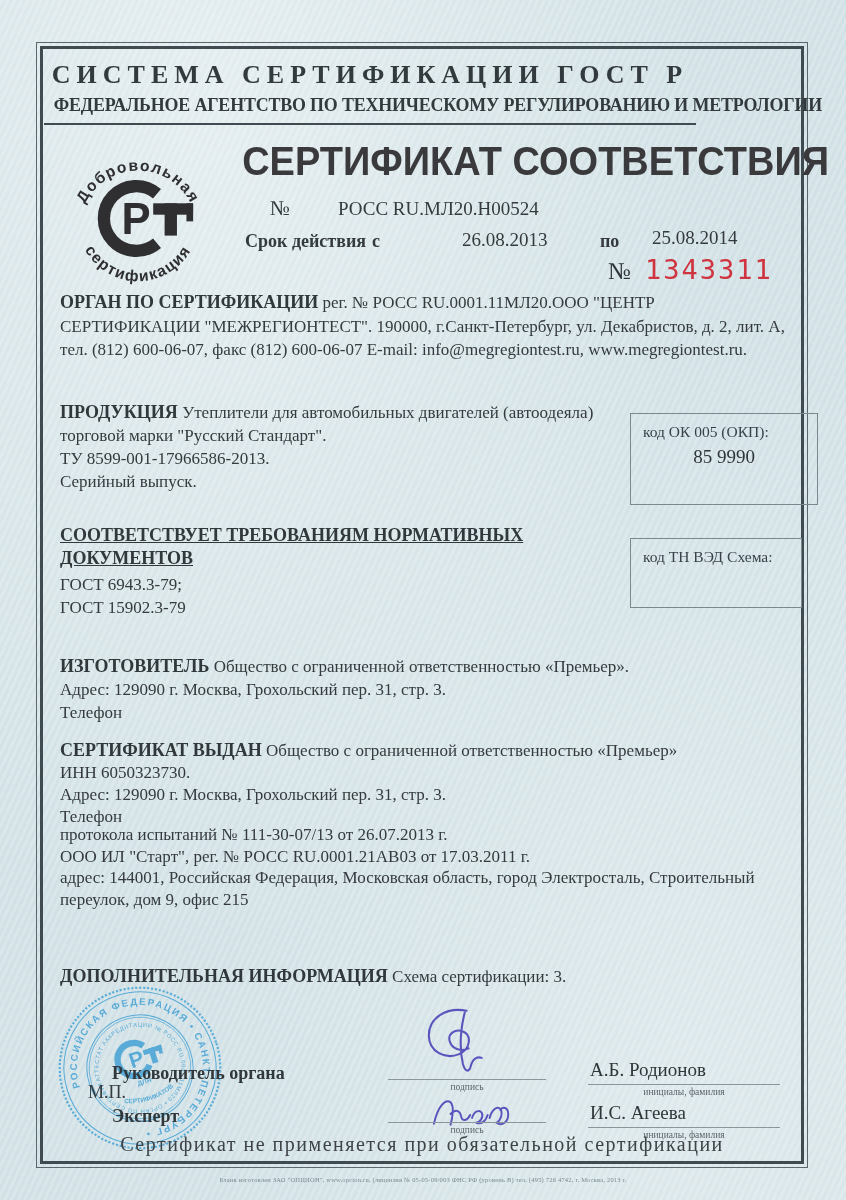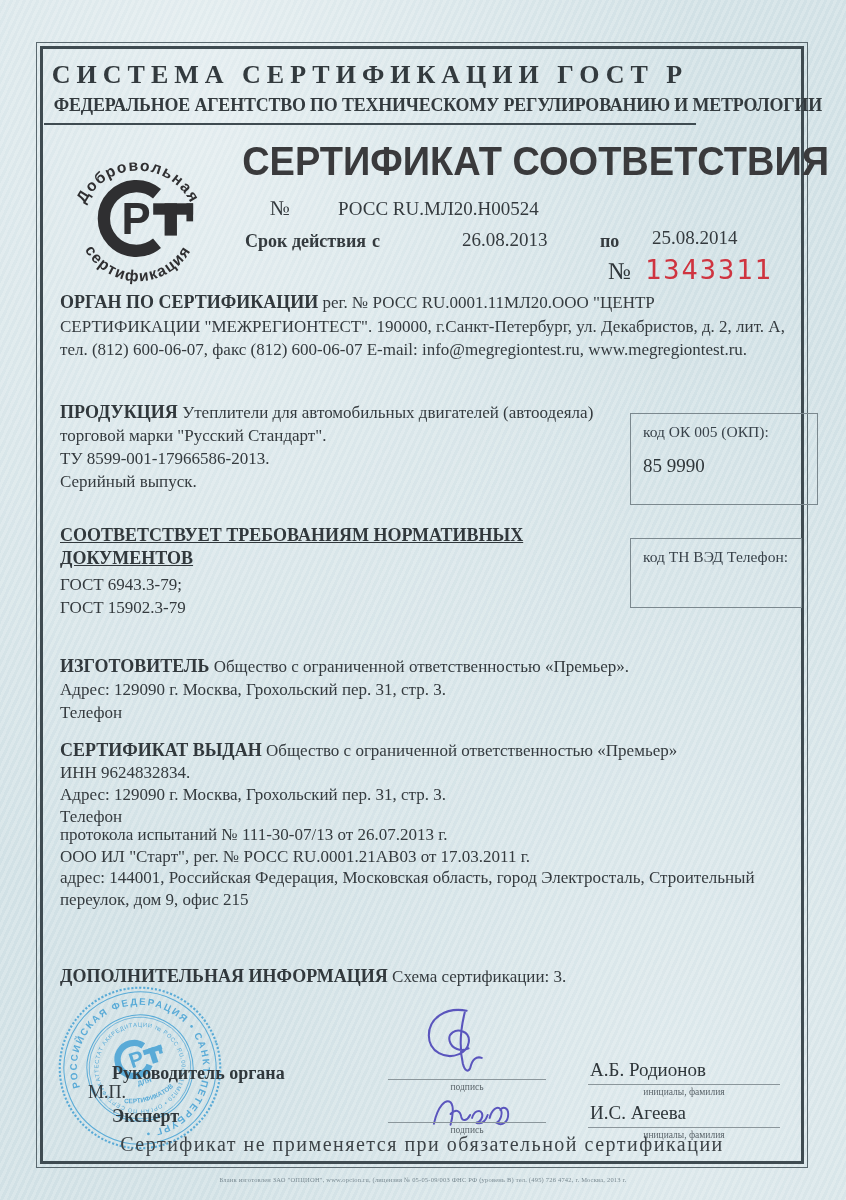--- a/index.html
+++ b/index.html
@@ -18,21 +18,21 @@
   .frame-outer{left:36px;top:42px;width:772px;height:1126px;border:1px solid #5a686e;padding:3px;box-sizing:border-box;}
   .frame-inner{width:100%;height:100%;border:3px solid #3f4b51;box-sizing:border-box;}
   .header-band{left:44px;top:49px;width:652px;height:74px;border-bottom:2.5px solid #3f4b51;text-align:center;}
   .hdr1{margin-top:11px;font-weight:bold;font-size:26px;letter-spacing:6px;color:#333a3e;white-space:nowrap;}
   .hdr2{margin-top:5px;font-weight:bold;font-size:18.5px;letter-spacing:-0.2px;color:#333a3e;white-space:nowrap;transform:scaleX(.97);transform-origin:center;}
   .title{left:228px;top:139px;width:565px;text-align:center;font-family:"Liberation Sans",sans-serif;font-weight:bold;font-size:40px;color:#3a3a3c;white-space:nowrap;transform:scaleX(.95);transform-origin:center;}
   .lbl{font-weight:bold;font-size:18px;color:#31383c;}
   .bt{font-size:17px;color:#343a3e;}
   .codebox{border:1px solid #7b888e;box-sizing:border-box;padding:9px 12px;}
   .codebox .cb-label{font-size:15.5px;color:#39424a;}
-  .codebox .cb-value{text-align:left;font-size:19px;margin-top:14px;color:#2f363a;}
+  .codebox .cb-value{text-align:center;font-size:19px;margin-top:5px;color:#2f363a;}
   .sigline{border-top:1px solid #8b969b;height:0;}
   .caption{font-size:9.5px;color:#5a646a;text-align:center;}
   .name{font-size:19px;color:#2f363a;}
   .rednum{font-family:"DejaVu Sans Mono",monospace;font-size:27px;letter-spacing:2px;color:#cf3440;}
   .note{text-align:center;font-size:20px;letter-spacing:1.5px;color:#3d4347;}
   .footer{text-align:center;font-size:6.5px;color:#7a8a92;letter-spacing:.2px;}
   svg text{font-family:"Liberation Sans",sans-serif;}
 </style>
 </head>
 <body>
@@ -102,34 +102,34 @@
     <div class="cb-label">код ОК 005 (ОКП):</div>
     <div class="cb-value">85 9990</div>
   </div>
 
   <div class="abs bt" style="left:60px;top:524px;width:565px;line-height:23px;">
     <div class="lbl" style="margin-bottom:3px;text-decoration:underline;">СООТВЕТСТВУЕТ ТРЕБОВАНИЯМ НОРМАТИВНЫХ ДОКУМЕНТОВ</div>
     <div>ГОСТ 6943.3-79;</div>
     <div>ГОСТ 15902.3-79</div>
   </div>
   <div class="abs codebox" style="left:630px;top:538px;width:172px;height:70px;">
-    <div class="cb-label">код ТН ВЭД Телефон:</div>
+    <div class="cb-label">код ТН ВЭД Схема:</div>
   </div>
 
   <div class="abs bt" style="left:60px;top:655px;width:720px;line-height:23px;">
     <span class="lbl">ИЗГОТОВИТЕЛЬ</span>
     <span>Общество с ограниченной ответственностью «Премьер».</span>
     <div>Адрес: 129090 г. Москва, Грохольский пер. 31, стр. 3.</div>
     <div>Телефон</div>
   </div>
 
   <div class="abs bt" style="left:60px;top:739px;width:720px;line-height:22px;">
     <span class="lbl">СЕРТИФИКАТ ВЫДАН</span>
     <span>Общество с ограниченной ответственностью «Премьер»</span>
-    <div>ИНН 9624832834.</div>
+    <div>ИНН 6050323730.</div>
     <div>Адрес: 129090 г. Москва, Грохольский пер. 31, стр. 3.</div>
     <div>Телефон</div>
   </div>
 
   <div class="abs bt" style="left:60px;top:824px;width:742px;line-height:21.5px;">
     <div>протокола испытаний № 111-30-07/13 от 26.07.2013 г.</div>
     <div>ООО ИЛ "Старт", рег. № РОСС RU.0001.21АВ03 от 17.03.2011 г.</div>
     <div>адрес: 144001, Российская Федерация, Московская область, город Электросталь, Строительный переулок, дом 9, офис 215</div>
   </div>
 

